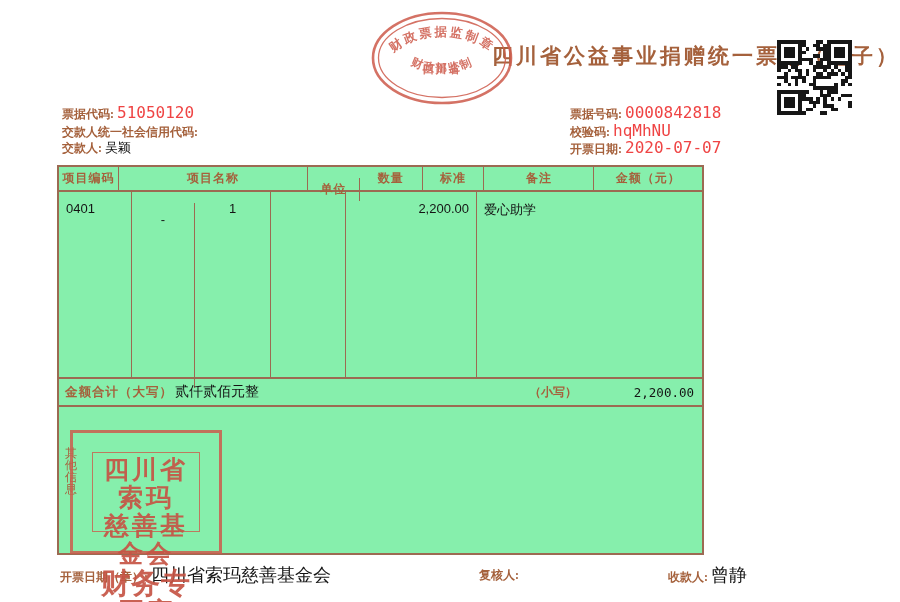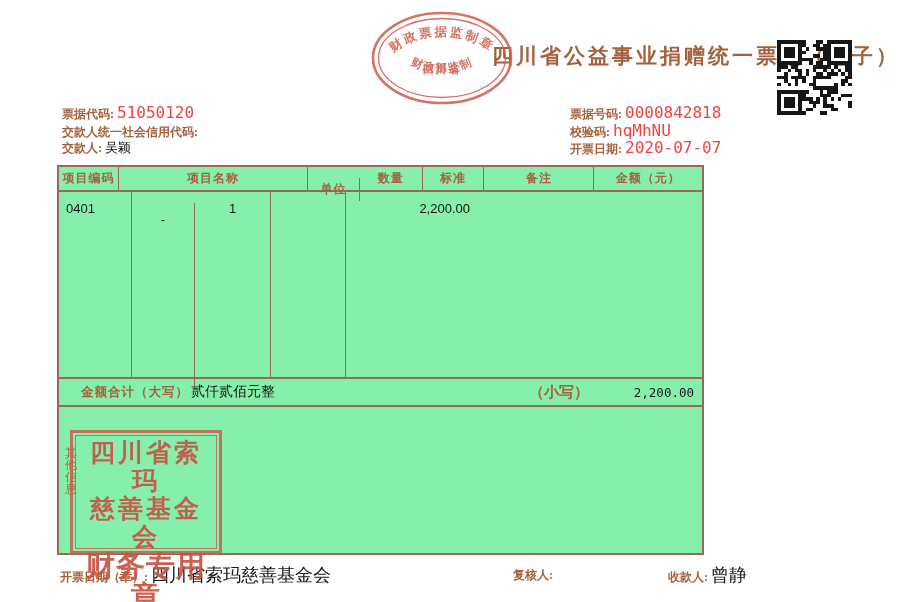--- a/index.html
+++ b/index.html
@@ -33,31 +33,31 @@
   .cell:last-child { border-right:none; }
   .c0{width:73px;} .c1{width:230px;} .c2{width:63px;margin-top:11px;} .c3{width:76px;}
   .c4{width:75px;} .c5{width:131px;} .c6{width:134px;}
   .hd { display:flex; align-items:center; justify-content:center;
         color:#a5613c; font-weight:bold; font-size:12px; letter-spacing:1px; }
   .bd { padding-top:9px; font-size:13px; color:#141414; font-family:"Liberation Sans", sans-serif; }
   .bd.left { padding-left:7px; text-align:left; }
   .bd.center { text-align:center; }
   .bd.right { text-align:right; padding-right:7px; }
 
-  .total-caps-label { color:#a5613c; font-weight:bold; font-size:12.5px; padding-left:6px; letter-spacing:1px;margin-left:16px; }
+  .total-caps-label { color:#a5613c; font-weight:bold; font-size:12.5px; padding-left:6px; letter-spacing:1px; }
   .total-caps-value { color:#141414; font-family:"Liberation Sans", sans-serif; font-size:14px; margin-left:2px; }
-  .total-small-label { position:absolute; left:470px; color:#a5613c; font-weight:bold; font-size:15px; }
+  .total-small-label { position:absolute; left:470px; color:#a5613c; font-weight:bold; font-size:12px; }
   .total-small-value { position:absolute; right:8px; color:#141414; font-family:"DejaVu Sans Mono", monospace; font-size:12.5px; }
 
   .other-vert { position:absolute; left:3px; top:30px; writing-mode:vertical-rl; text-orientation:upright;
                 color:#a5613c; font-size:12px; letter-spacing:12px; z-index:1; }
 
   .sq-seal { position:absolute; left:70px; top:430px; width:152px; height:124px;
              border:3px solid rgba(203,92,76,.85); color:rgba(197,84,68,.92);
-             z-index:6; background:rgba(255,255,255,0); padding:2px; }
+             z-index:6; background:rgba(255,255,255,0); padding:19px; }
   .sq-inner { width:100%; height:100%; border:1px solid rgba(203,92,76,.8);
               display:flex; flex-direction:column; justify-content:space-between;
               padding:3px 4px 2px 4px; text-align:center; }
   .sq-l1, .sq-l2 { font-size:25px; font-weight:bold; letter-spacing:3px; line-height:28px; }
   .sq-l3 { font-size:29px; font-weight:bold; letter-spacing:1px; line-height:30px;
            font-family:"Liberation Sans", sans-serif; }
 
   .footer { position:absolute; top:563px; left:0; width:900px; height:22px; font-size:12px; }
   .f-item { position:absolute; white-space:nowrap; }
   .f-lab { color:#a5613c; font-weight:bold; font-size:12px; }
@@ -249,20 +249,21 @@
       <div class="cell c6 hd">备注</div>
       <div class="cell c5 hd">金额（元）</div>
     </div>
 
     <div class="t-row t-body">
       <div class="cell c0 bd left num">0401</div>
       <div class="cell c2 bd center">-</div>
       <div class="cell c3 bd center num">1</div>
       <div class="cell c4 bd center"></div>
       <div class="cell c5 bd right num">2,200.00</div>
+      <div class="cell c6 bd left">爱心助学</div>
     </div>
 
     <div class="t-total">
       <span class="total-caps-label">金额合计（大写）</span>
       <span class="total-caps-value">贰仟贰佰元整</span>
       <span class="total-small-label">（小写）</span>
       <span class="total-small-value">2,200.00</span>
     </div>
 
     <div class="t-other">
@@ -278,21 +279,21 @@
       <div class="sq-l3">财务专用章</div>
 
     </div>
   </div>
 
   <div class="footer">
     <div class="f-item" style="left:60px;">
       <span class="f-lab">开票日期（章）:</span>
       <span class="f-val">四川省索玛慈善基金会</span>
     </div>
-    <div class="f-item" style="left:513px;">
+    <div class="f-item" style="left:479px;">
       <span class="f-lab">复核人:</span>
       <span class="f-val"></span>
     </div>
     <div class="f-item" style="left:668px;">
       <span class="f-lab">收款人:</span>
       <span class="f-val">曾静</span>
     </div>
   </div>
 
 </div>

